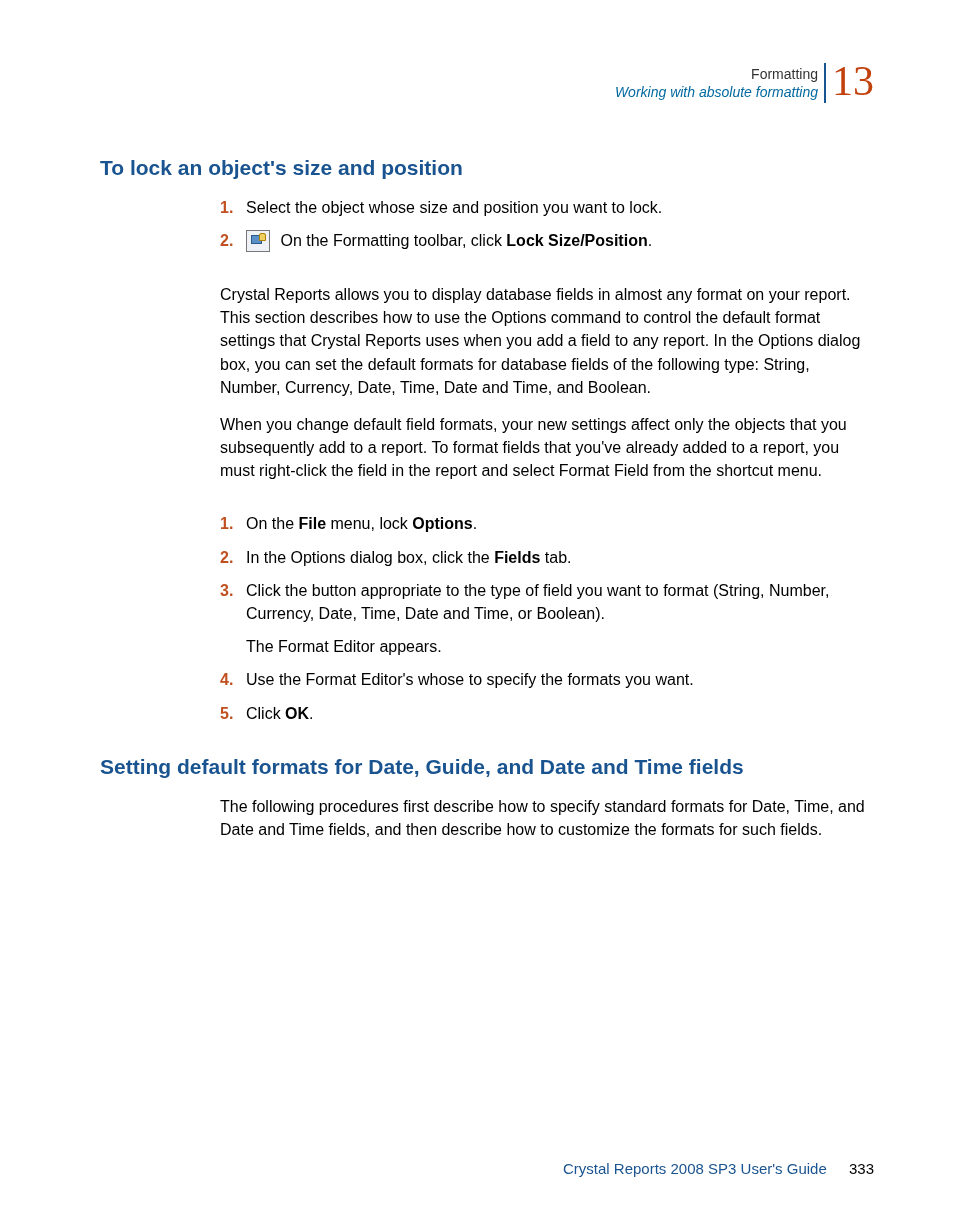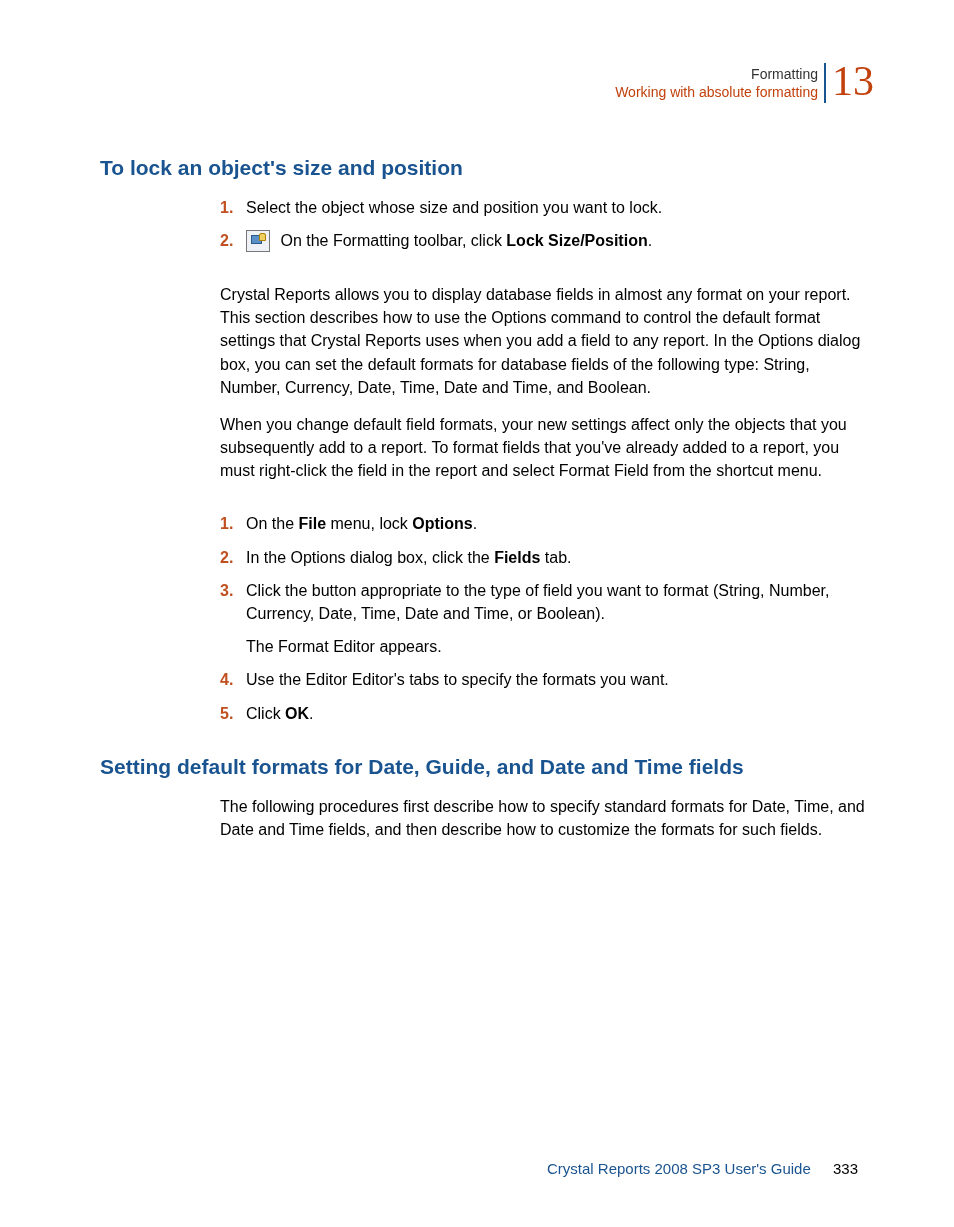--- a/index.html
+++ b/index.html
@@ -23,21 +23,22 @@
   .header-text {
     text-align: right;
     line-height: 1.3;
   }
   .header-formatting {
     font-size: 14px;
     color: #333;
   }
   .header-subtitle {
     font-size: 14px;
-    color: #c2410c;
+    font-style: italic;
+    color: #0369a1;
   }
   .header-divider {
     width: 2px;
     height: 40px;
     background: #1a5490;
   }
   .chapter-number {
     font-family: Georgia, "Times New Roman", serif;
     font-size: 42px;
     color: #c2410c;
@@ -118,21 +119,21 @@
     position: absolute;
     right: 3px; top: 2px;
     width: 5px; height: 6px;
     border: 1px solid #b08000;
     background: #f0d060;
     border-radius: 2px 2px 0 0;
   }
   .footer {
     position: absolute;
     bottom: 50px;
-    right: 96px;
+    right: 80px;
     font-size: 15px;
     color: #1a5490;
   }
   .footer .page-num {
     margin-left: 18px;
     color: #000;
   }
   .section { margin-bottom: 30px; }
   b { font-weight: bold; }
 </style>
@@ -181,21 +182,21 @@
     </li>
     <li>
       <span class="num">3.</span>
       <span class="step-body">
         <span>Click the button appropriate to the type of field you want to format (String, Number, Currency, Date, Time, Date and Time, or Boolean).</span>
         <div class="step-followup">The Format Editor appears.</div>
       </span>
     </li>
     <li>
       <span class="num">4.</span>
-      <span class="step-body">Use the Editor Editor's tabs to specify the formats you want.</span>
+      <span class="step-body">Use the Format Editor's whose to specify the formats you want.</span>
     </li>
     <li>
       <span class="num">5.</span>
       <span class="step-body"><span>Click </span><b>OK</b><span>.</span></span>
     </li>
   </ol>
 </div>
 
 <div class="section">
   <div class="h3-blue">Setting default formats for Date, Guide, and Date and Time fields</div>

